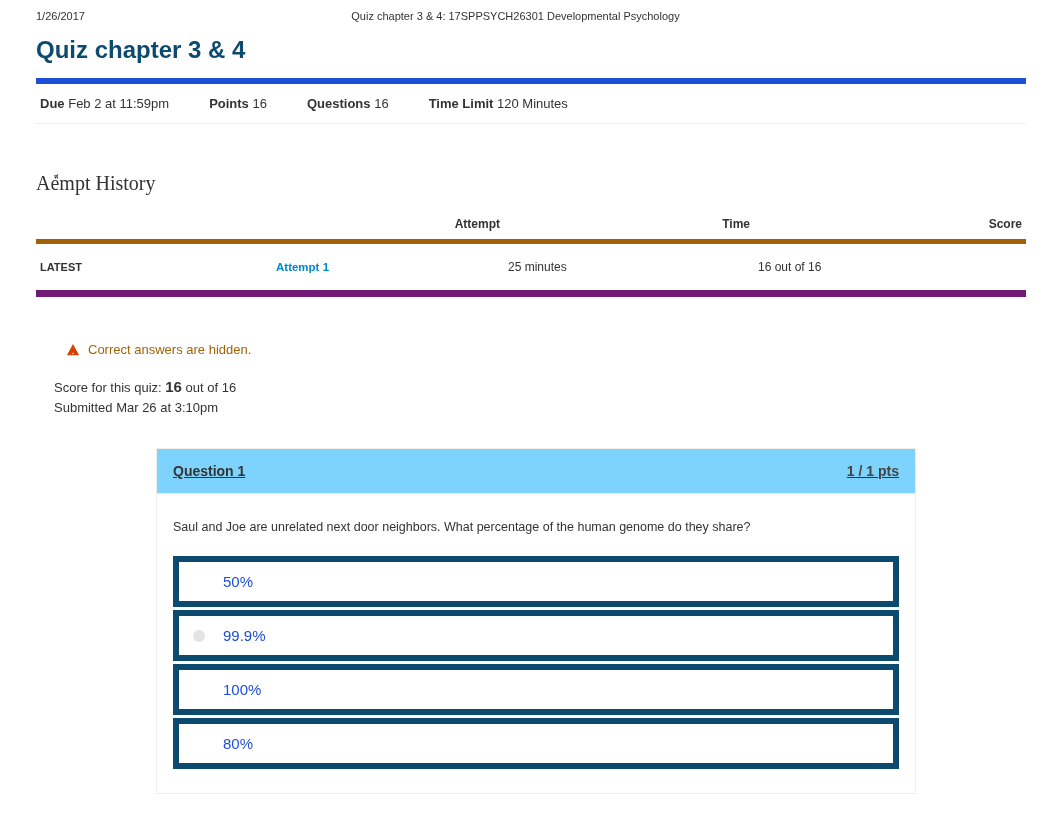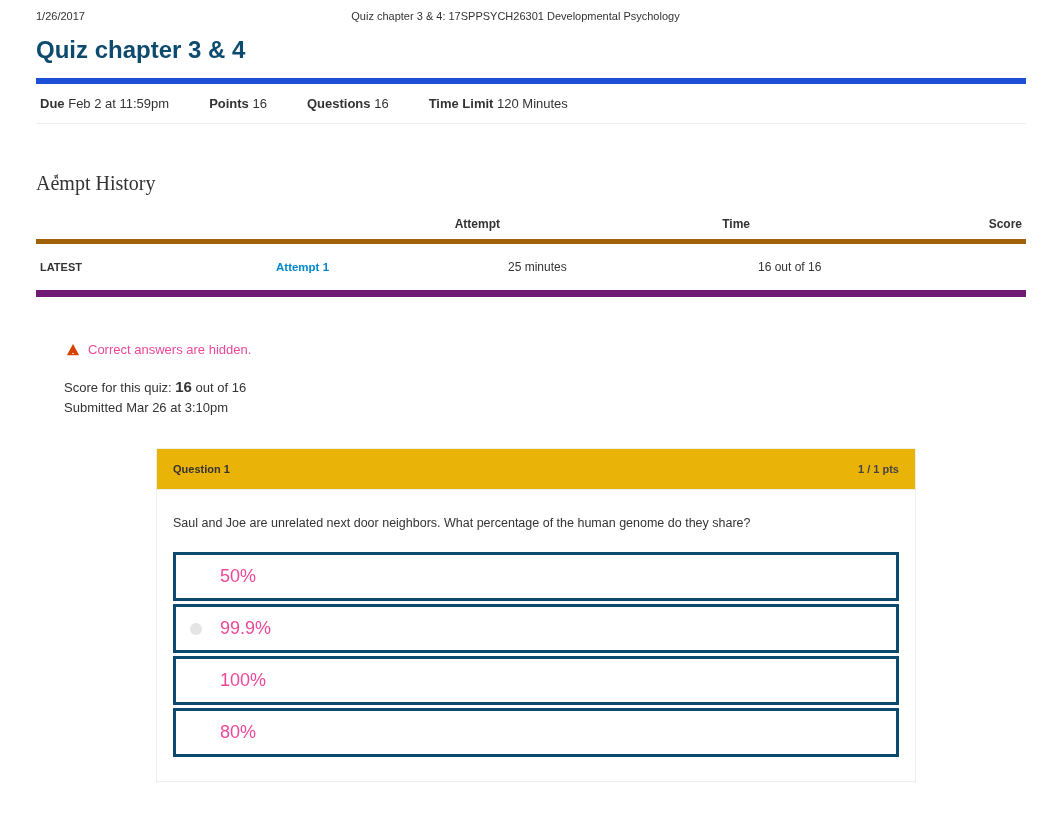--- a/index.html
+++ b/index.html
@@ -34,45 +34,46 @@
   h2.section-title { font-size: 20px; font-weight: 400; font-family: Georgia, serif; margin: 48px 0 14px 0; }
   table.attempt-table { width: 100%; border-collapse: collapse; font-size: 12px; }
   table.attempt-table thead th {
     text-align: right; font-weight: 700; padding: 8px 4px;
     border-bottom: 5px solid #a16207;
   }
   table.attempt-table td { padding: 16px 4px; border-bottom: 7px solid #701a75; }
   .latest-cell { font-weight: 700; font-size: 11px; }
   .attempt-link { color: #0088cc; font-weight: 700; font-size: 11.5px; text-decoration: none; }
   .hidden-banner {
-    color: #ec4899; font-size: 13px; margin: 45px 0 18px 30px;
+    color: #a16207; font-size: 13px; margin: 45px 0 18px 30px;
     display: flex; align-items: center; gap: 8px;
   }
   .hidden-banner svg { width: 14px; height: 14px; fill: #d64000; }
-  .score-lines { font-size: 13px; margin-left: 28px; line-height: 1.55; }
+  .score-lines { font-size: 13px; margin-left: 18px; line-height: 1.55; }
   .score-big { font-size: 15px; font-weight: 700; }
   .questions-wrap { margin: 30px 0 0 120px; width: 760px; }
   .question-card {
     border: 1px solid #eee;
     margin-bottom: 40px;
     background: #fff;
   }
   .question-header {
     display: flex; justify-content: space-between;
-    padding: 14px 16px; font-size: 11px; font-weight: 700;
+    padding: 14px 16px; font-size: 14px; font-weight: 700;
     border-bottom: 1px solid #eee;
-    background: #eab308;
+    background: #7dd3fc;
+    text-decoration: underline;
   }
   .question-pts { font-weight: 700; color: #444; }
   .question-body { padding: 26px 16px 8px 16px; font-size: 12.5px; }
   .answer-list { margin: 22px 0 16px 0; }
   .answer-row {
-    border: 3px solid #0c4a6e;
+    border: 6px solid #0c4a6e;
     padding: 11px 14px 11px 44px;
-    font-size: 18px; color: #ec4899;
+    font-size: 15px; color: #1d4ed8;
     margin-bottom: 3px;
     position: relative;
   }
   .answer-row.selected::before {
     content: ""; position: absolute; left: 14px; top: 50%;
     width: 12px; height: 12px; border-radius: 50%;
     background: #e4e4e4; transform: translateY(-50%);
   }
 </style>
 </head>

